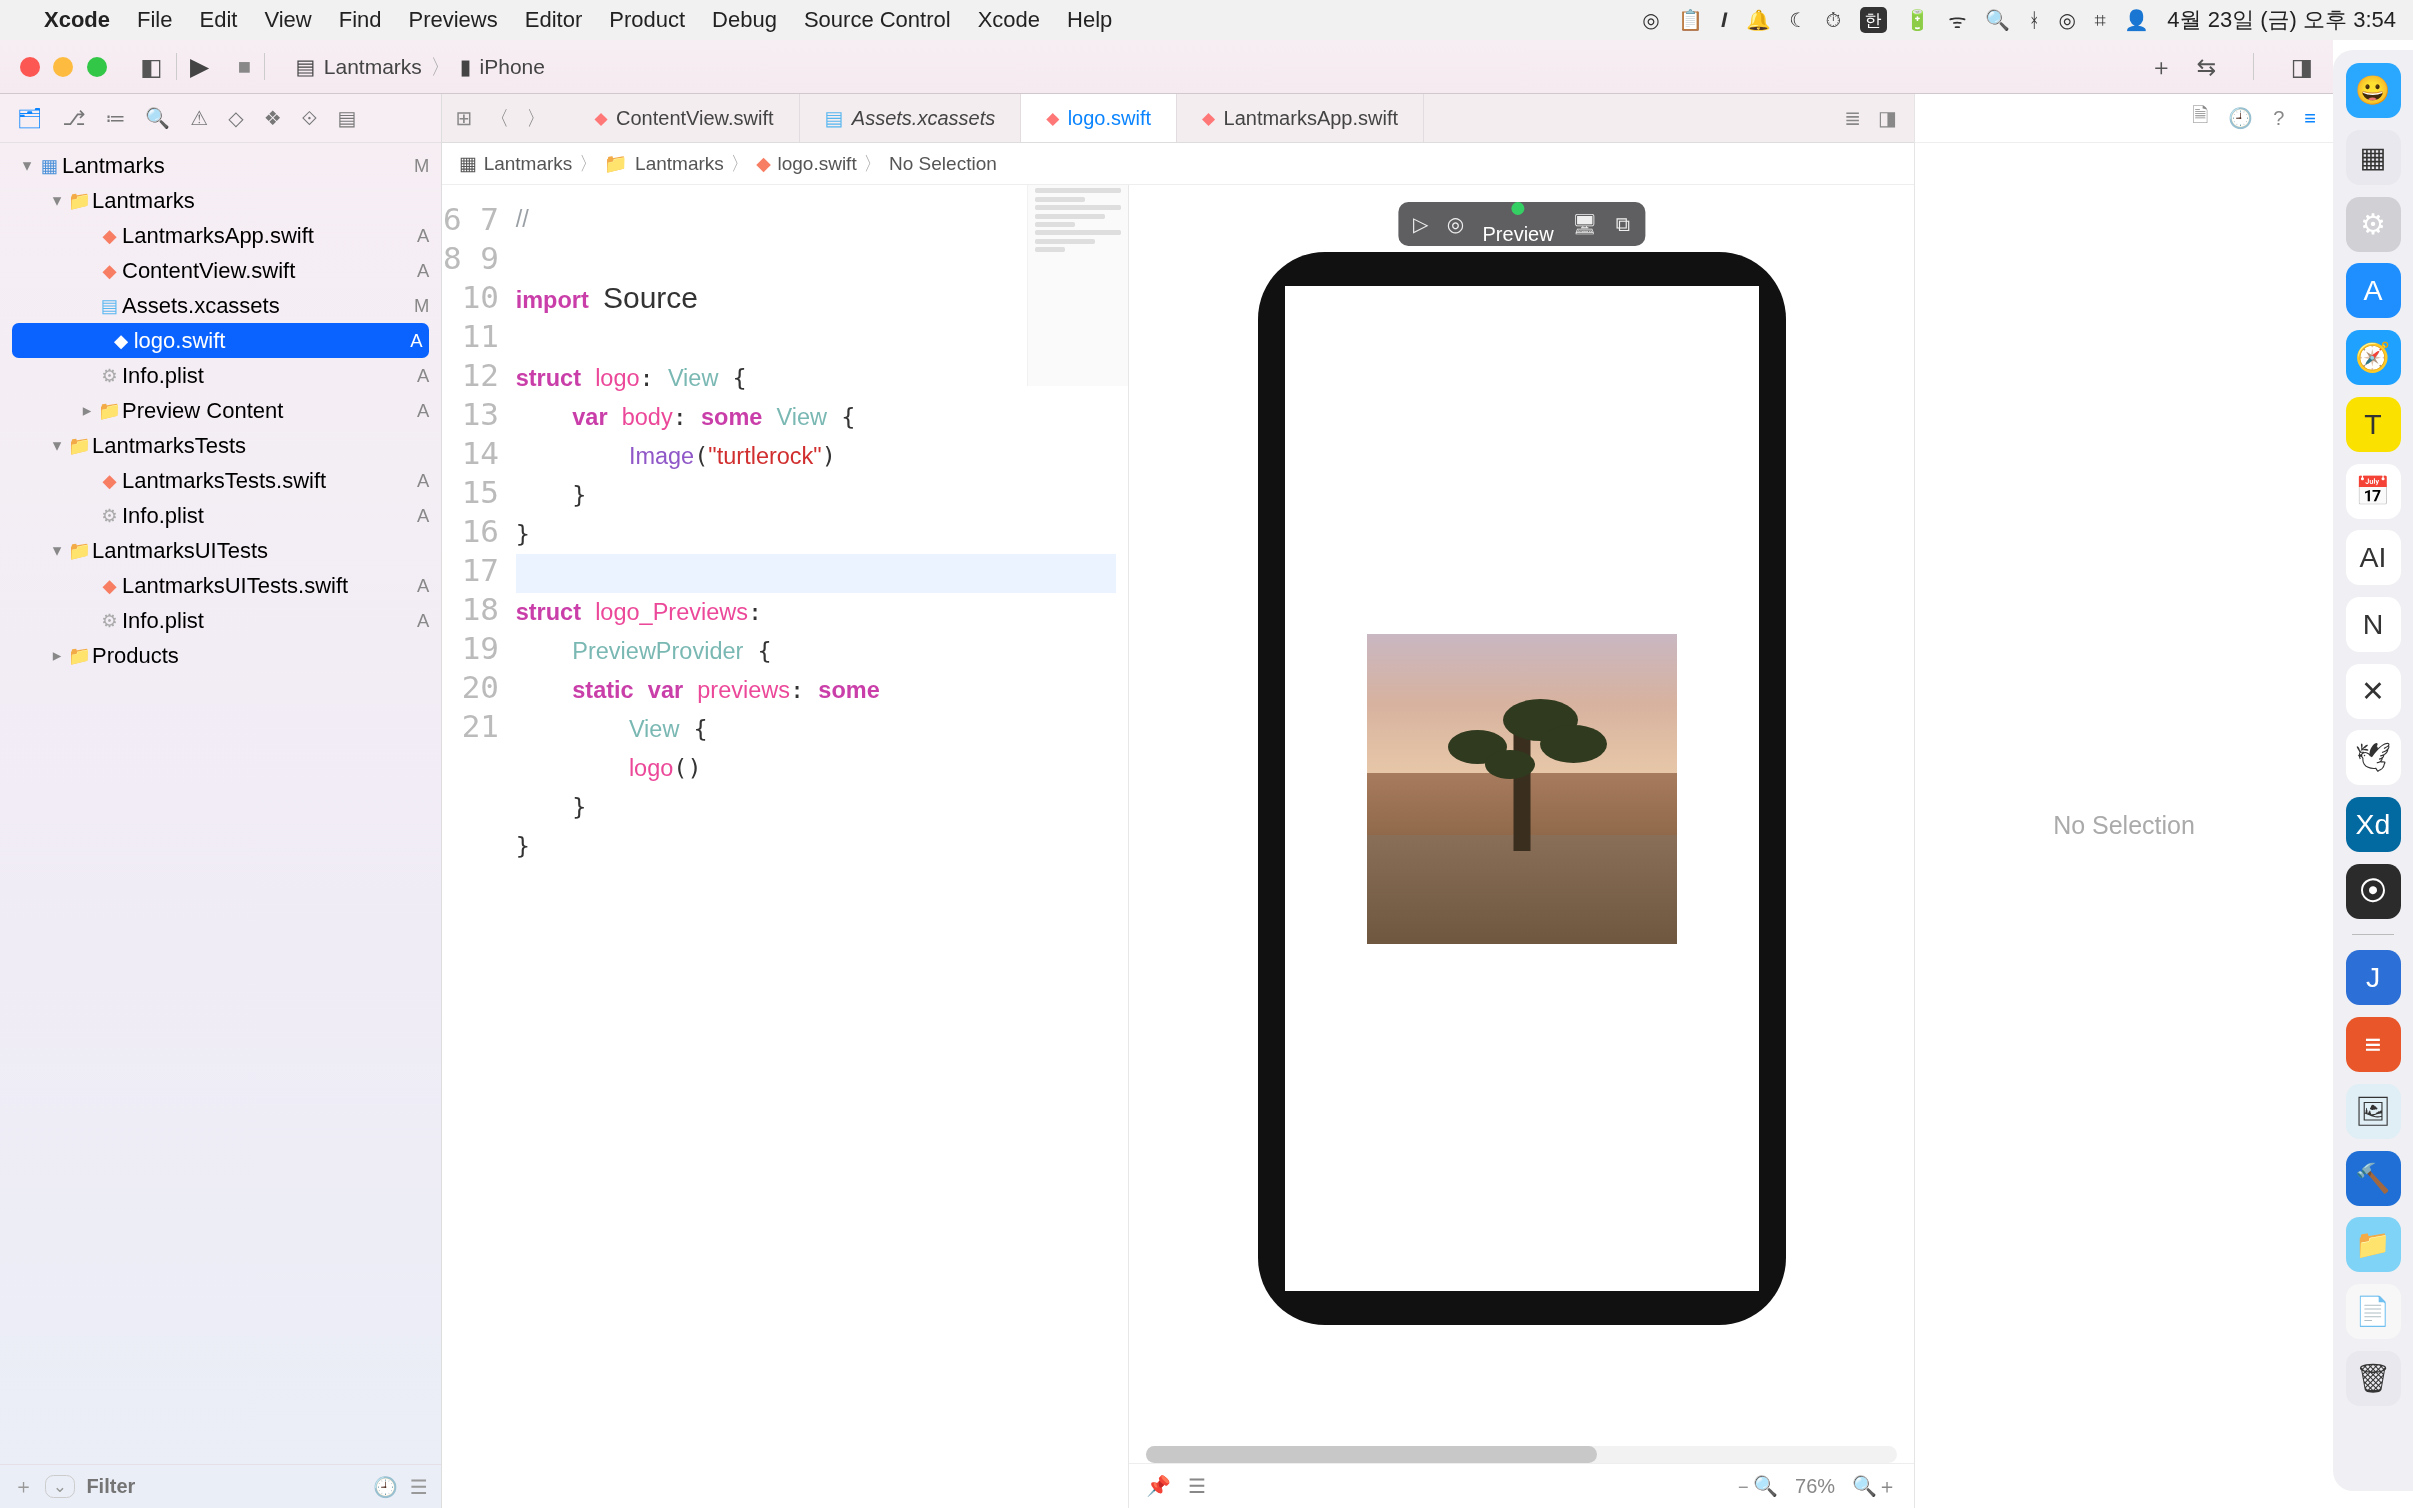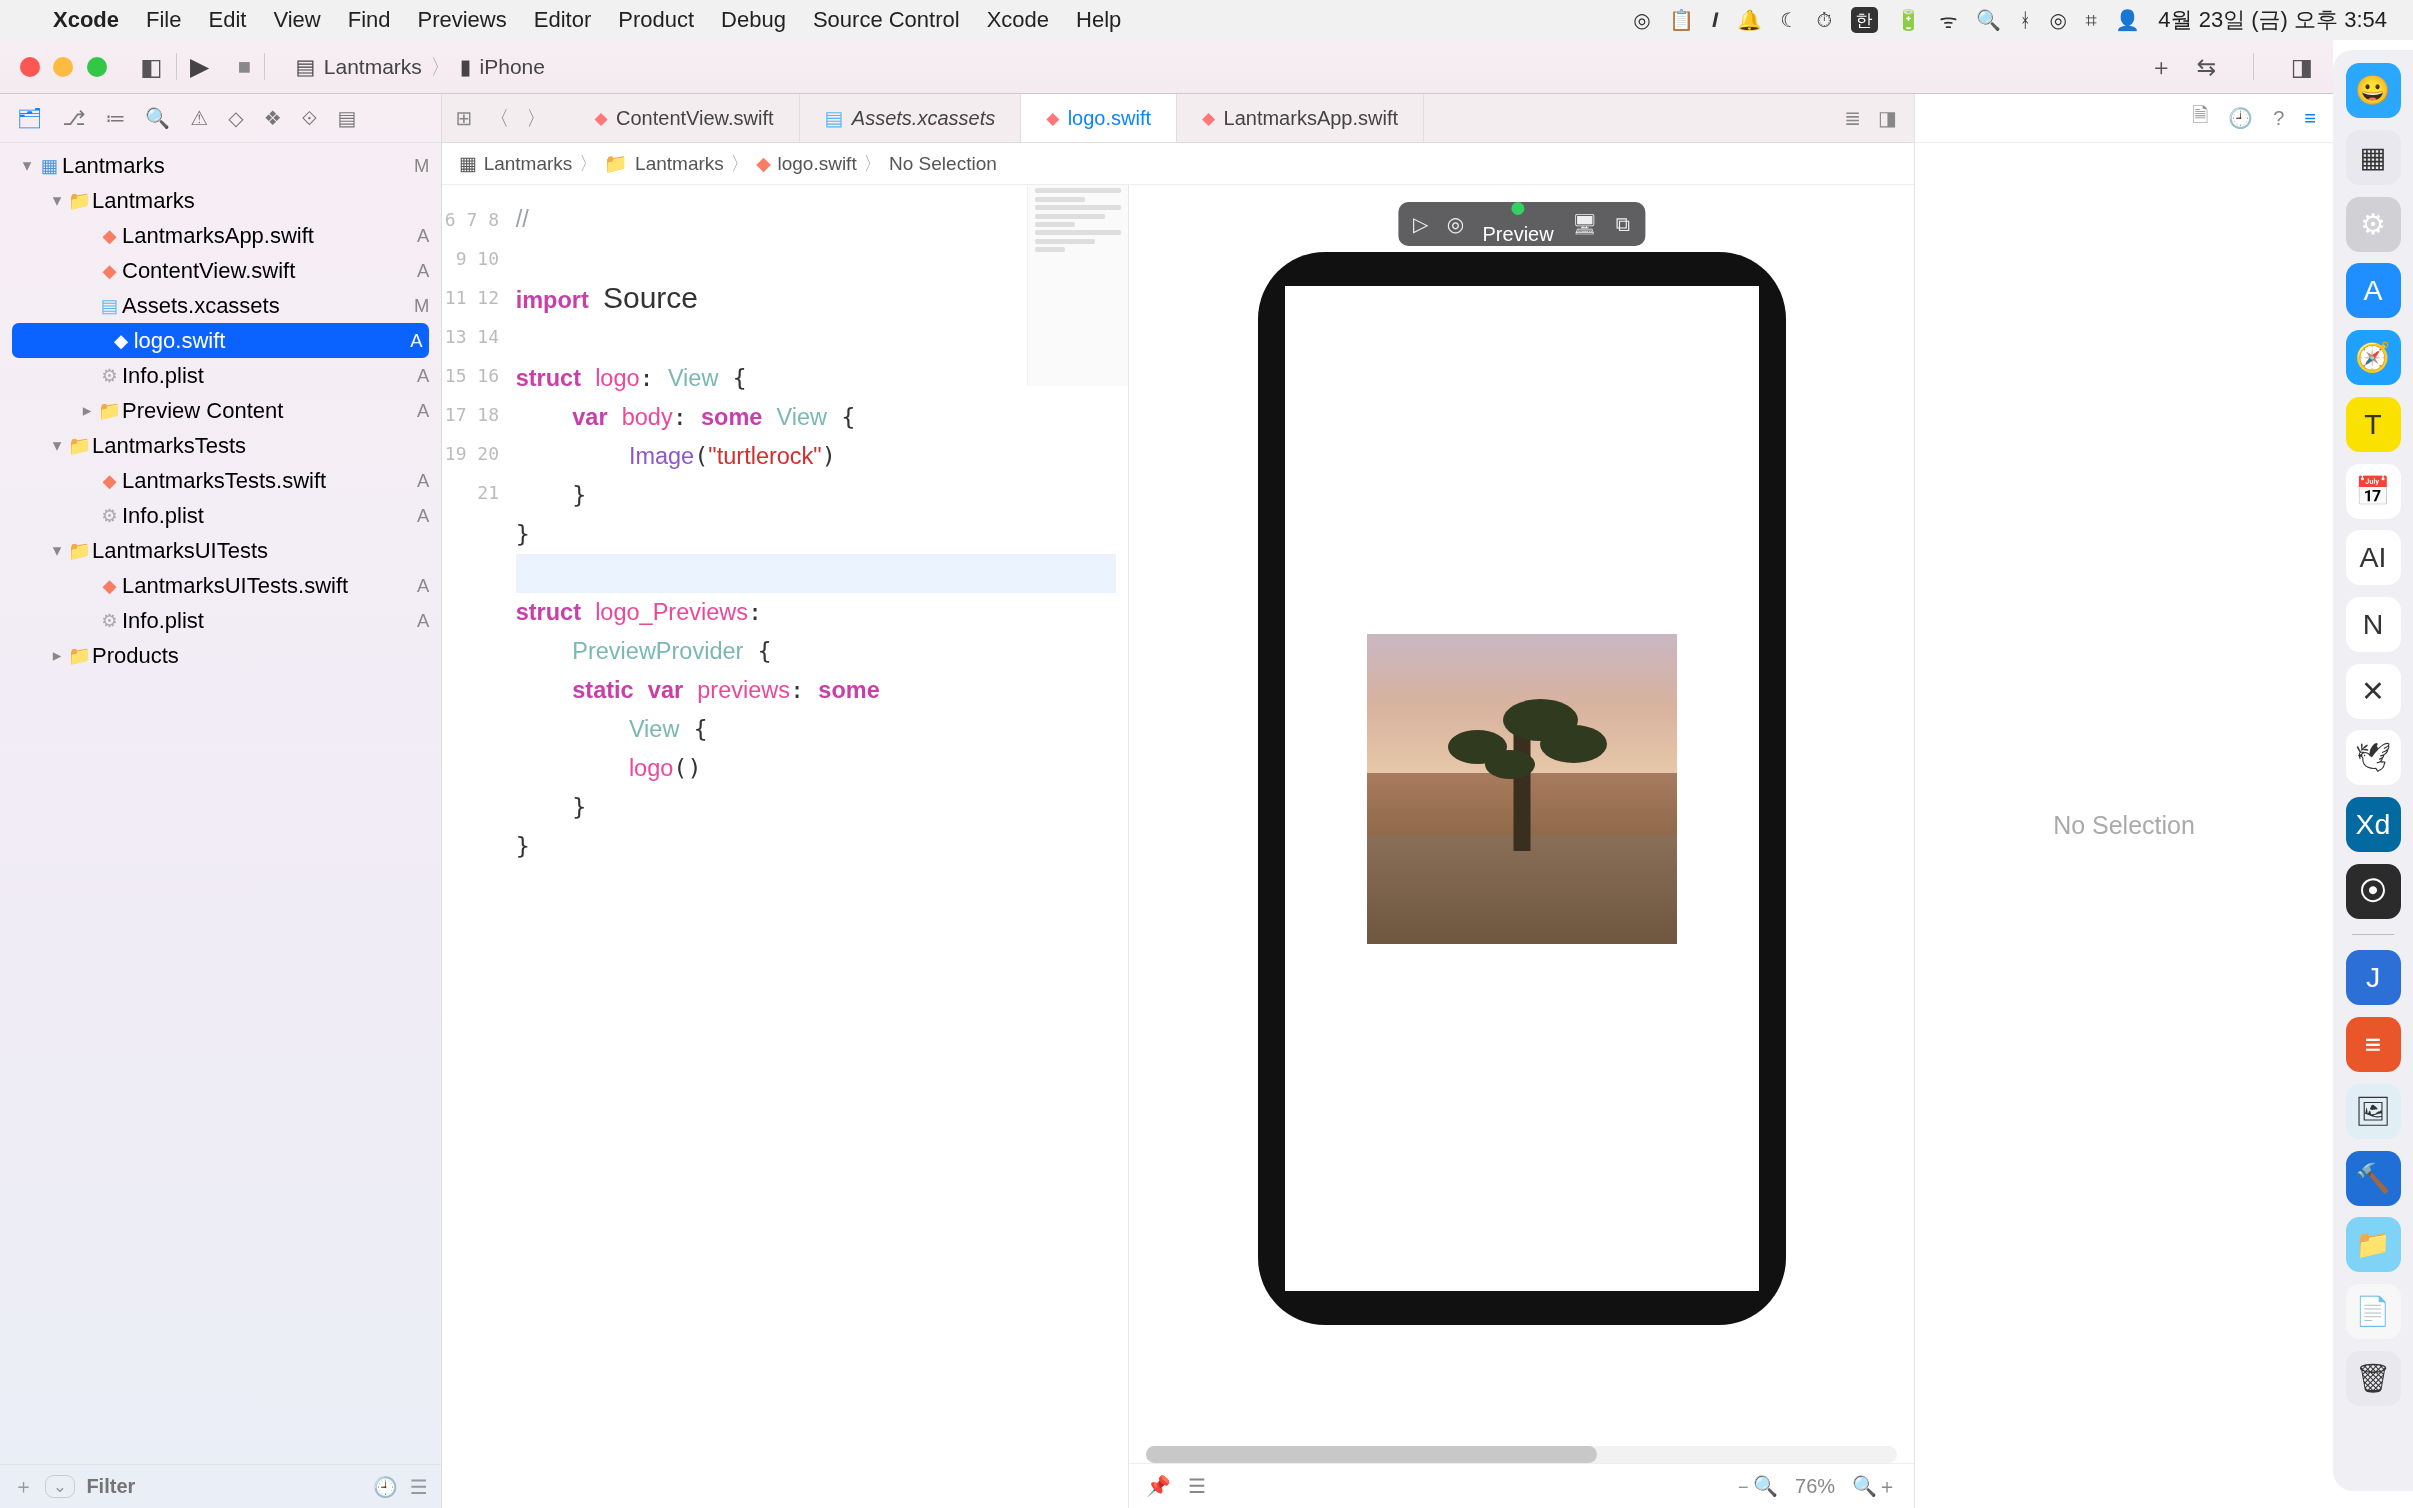--- a/index.html
+++ b/index.html
@@ -1,19 +1,19 @@
 <!DOCTYPE html>
 <html style="font-size:13.4px"><head>
 <meta charset="utf-8">
 <style>
 * { margin: 0; padding: 0; box-sizing: border-box; font-family: -apple-system, "SF Pro Text", "Helvetica Neue", Arial, sans-serif; }
 html, body { width: 2413px; height: 1508px; overflow: hidden; }
 
 
-.menubar { height: 40px; background: rgba(240,240,240,0.9); display: flex; align-items: center; padding: 0 26px; font-size: 22px; color: #222; justify-content: space-between; }
+.menubar { height: 40px; background: rgba(240,240,240,0.9); display: flex; align-items: center; padding: 0 17px; font-size: 22px; color: #222; justify-content: space-between; }
 .menubar-left { display: flex; align-items: center; gap: 27px; }
 .menubar-right { display: flex; align-items: center; gap: 18.4px; }
 .apple-logo { font-size: 23.5px; }
 .menubar .app { font-weight: 700; }
 .menubar-right .icon { font-size: 20px; color: #333; }
 .clock { font-size: 22px; }
 
 
 .toolbar { height: 54px; background: linear-gradient(#f7eef3,#f4eaf0); border-bottom: 0.8px solid #d0c8cc; display: flex; align-items: center; }
 .traffic { display: flex; gap: 13.4px; padding: 0 20px; }
@@ -56,21 +56,21 @@
 .row.sel .badge { color:#fff; }
 .row.sel .ic { color:#fff; }
 .folder-ic { color:#3aa0f5; }
 .swift-ic { color:#f77d63; }
 .asset-ic { color:#59b7f0; }
 .plist-ic { color:#aaa; }
 .nav-filter { height:44px; border-top:0.8px solid #e6dfe5; display:flex; align-items:center; padding:0 13.4px; gap:11.7px; color:#999; font-size:20px; }
 .nav-filter input { flex:1; border:none; background:transparent; font-size:20px; outline:none;font-weight:bold; }
 .editor-split { flex:1; display:flex; min-height:0; }
 .code-pane { width: 687px; border-right:0.8px solid #e7e7e7; display:flex; background:#fff; position:relative; }
-.gutter { width:67px; text-align:right; padding:15px 10px 16px 0; color:#bbb; font-family:"SF Mono",Menlo,monospace; font-size:18px; line-height:39px; }
+.gutter { width:67px; text-align:right; padding:15px 10px 16px 0; color:#bbb; font-family:"SF Mono",Menlo,monospace; font-size:31px; line-height:39px; }
 .code { flex:1; padding:15px 11.7px 0 6.7px; font-family:"SF Mono",Menlo,monospace; font-size:23.5px; line-height:39px; white-space:pre; color:#333; }
 .kw { color:#c93ea8; font-weight:600; }
 .type { color:#ec4899; }
 .typec { color:#7ab8b3; }
 .str { color:#d12f2f; }
 .builtin { color:#8f57c7; }
 .cmt { color:#9aa0a6; }
 .hl { background:#eaf3ff; display:inline-block; width:100%; }
 .minimap { position:absolute; right:0; top:0; width:101px; height:201px; background:#fafafa; border-left:0.8px solid #eee; opacity:0.8; }
 .minimap div { height:5px; margin:3.4px 6.7px; background:#d6d6d6; border-radius:1.7px; }

